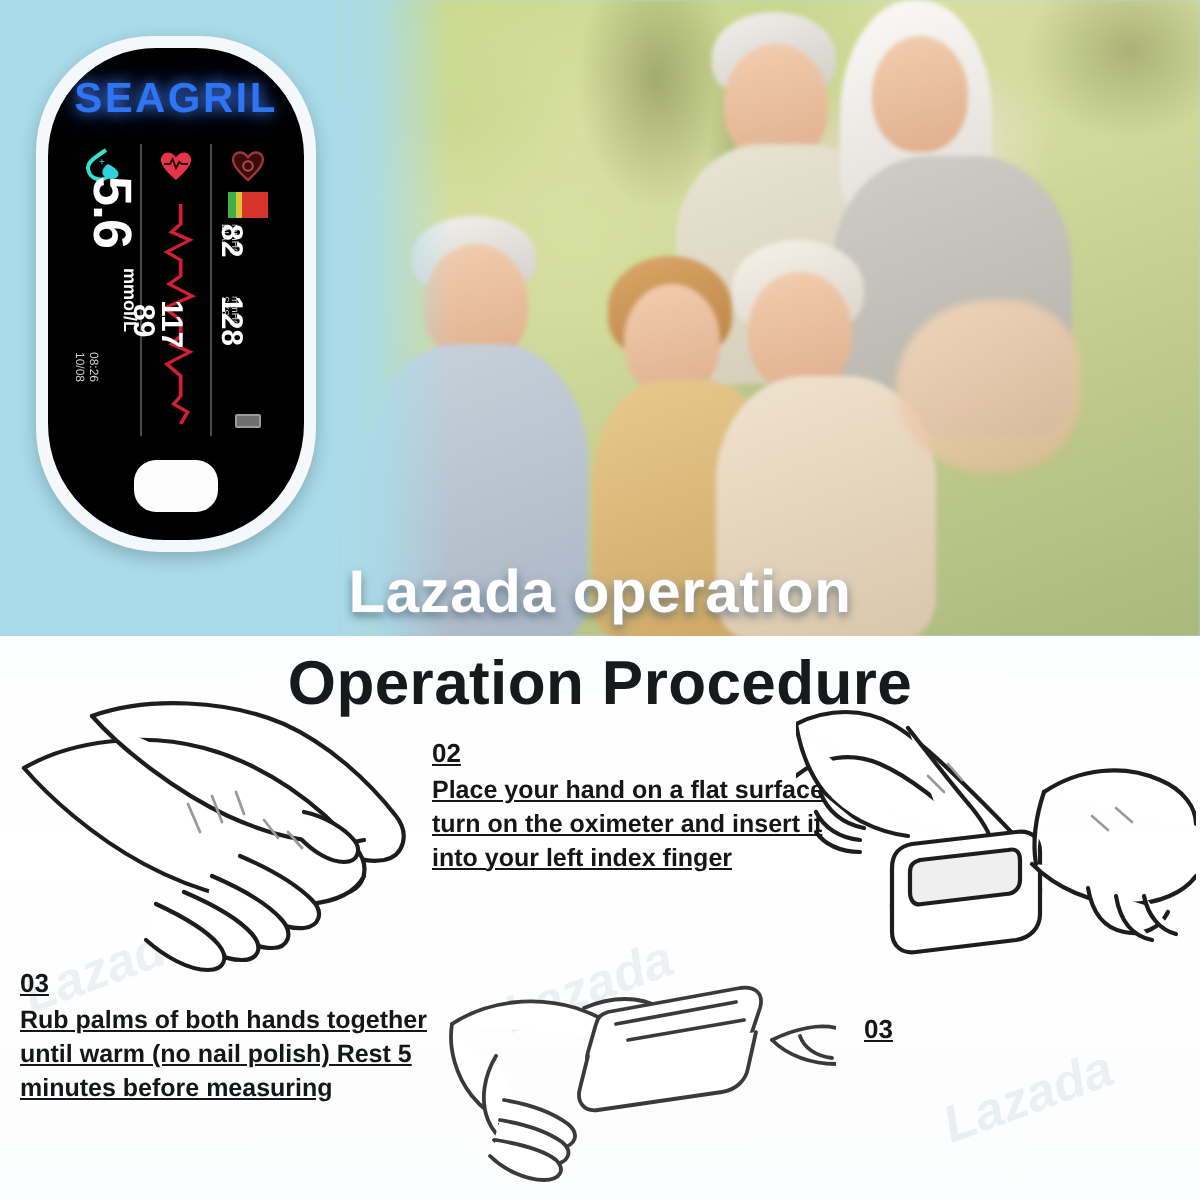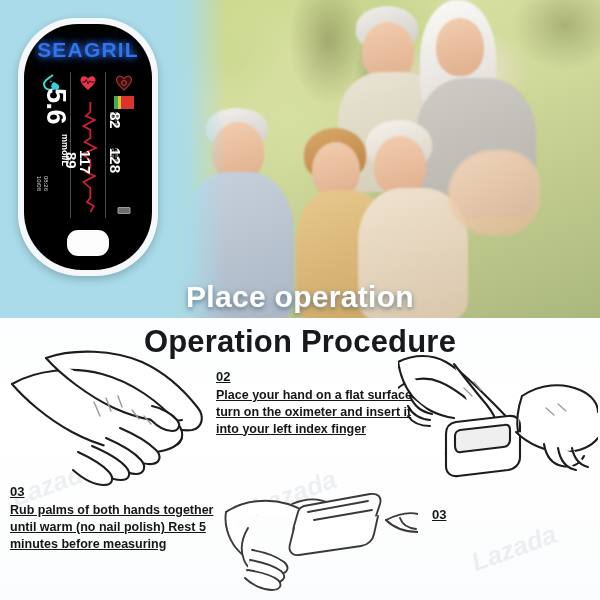--- a/index.html
+++ b/index.html
@@ -259,21 +259,21 @@
             <span class="rot sub-lbl" style="left:13px; top:76px;">mmHg</span>
             <span class="rot small-val" style="left:17px; top:76px;">128</span>
             <span class="battery"></span>
           </div>
 
         </div>
         <div class="home-btn"></div>
       </div>
     </div>
 
-    <div class="hero-caption">Place operation</div>
+    <div class="hero-caption">Lazada operation</div>
   </div>
 
   <div class="proc">
     <div class="proc-title">Operation Procedure</div>
 
     <span class="wm" style="left:10px; top:150px;">Lazada</span>
     <span class="wm" style="left:250px; top:160px;">Lazada</span>
     <span class="wm" style="left:470px; top:215px;">Lazada</span>
 
     <div class="art" style="left:2px; top:28px;">

